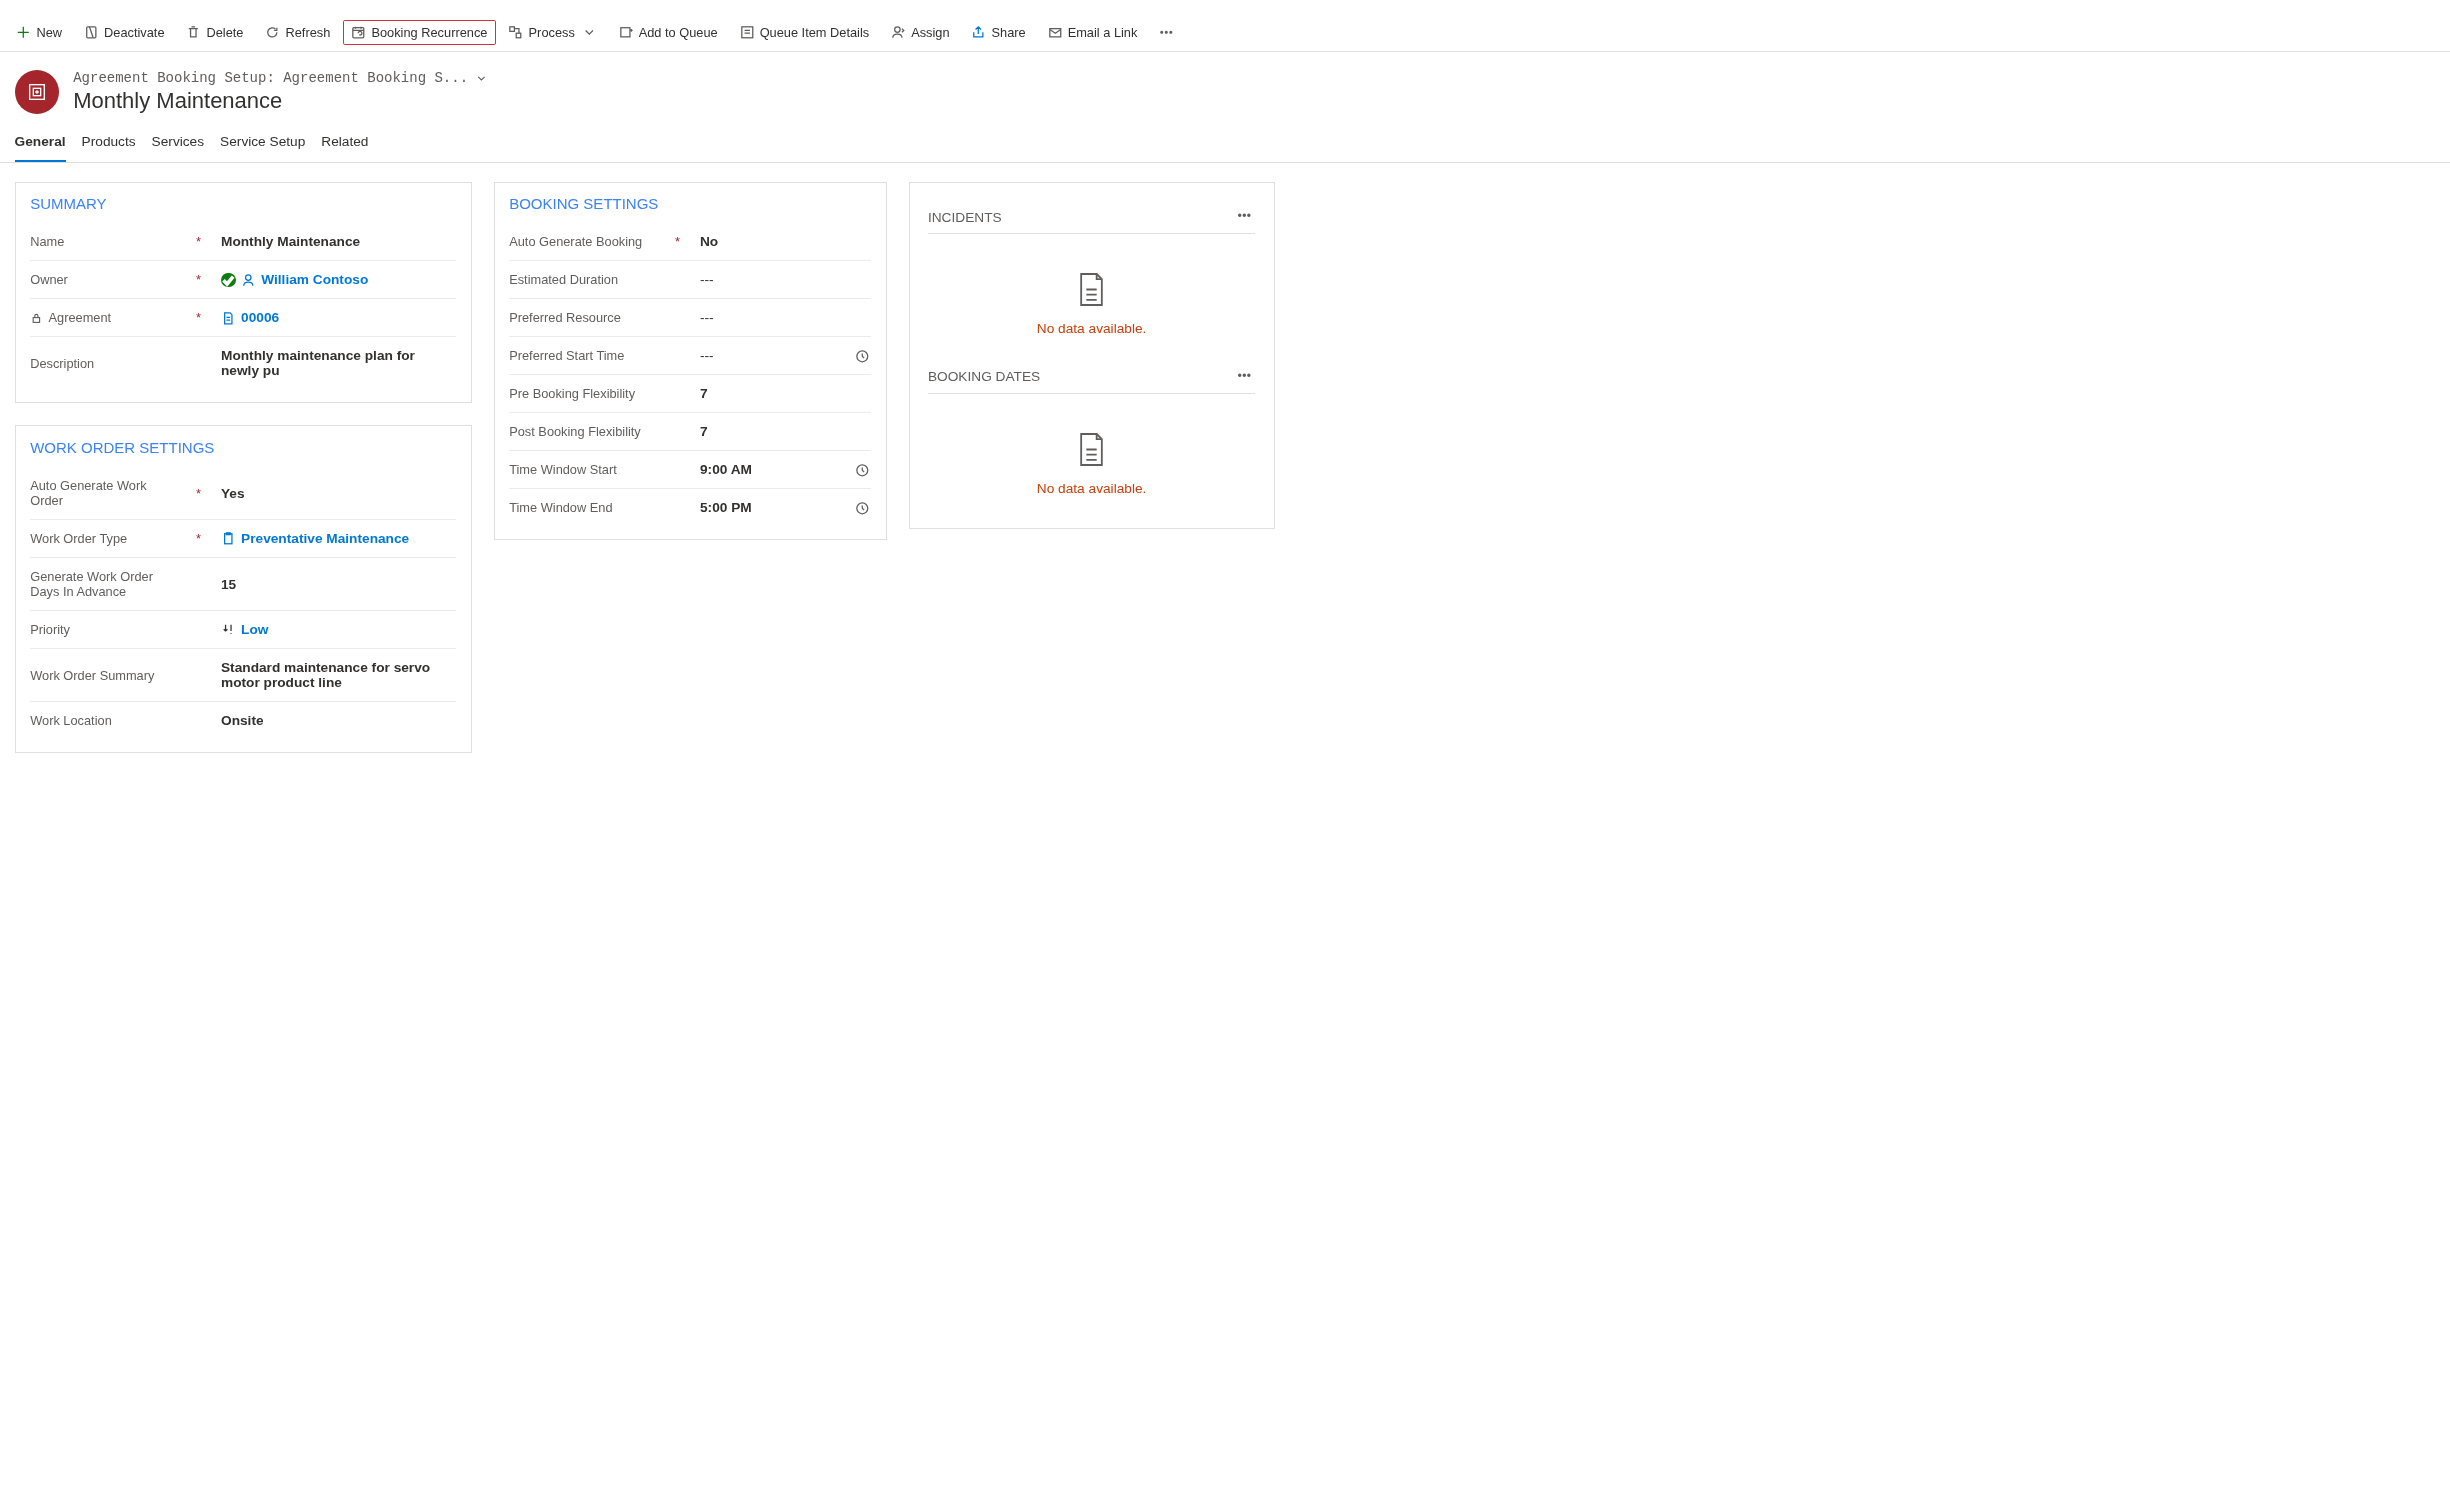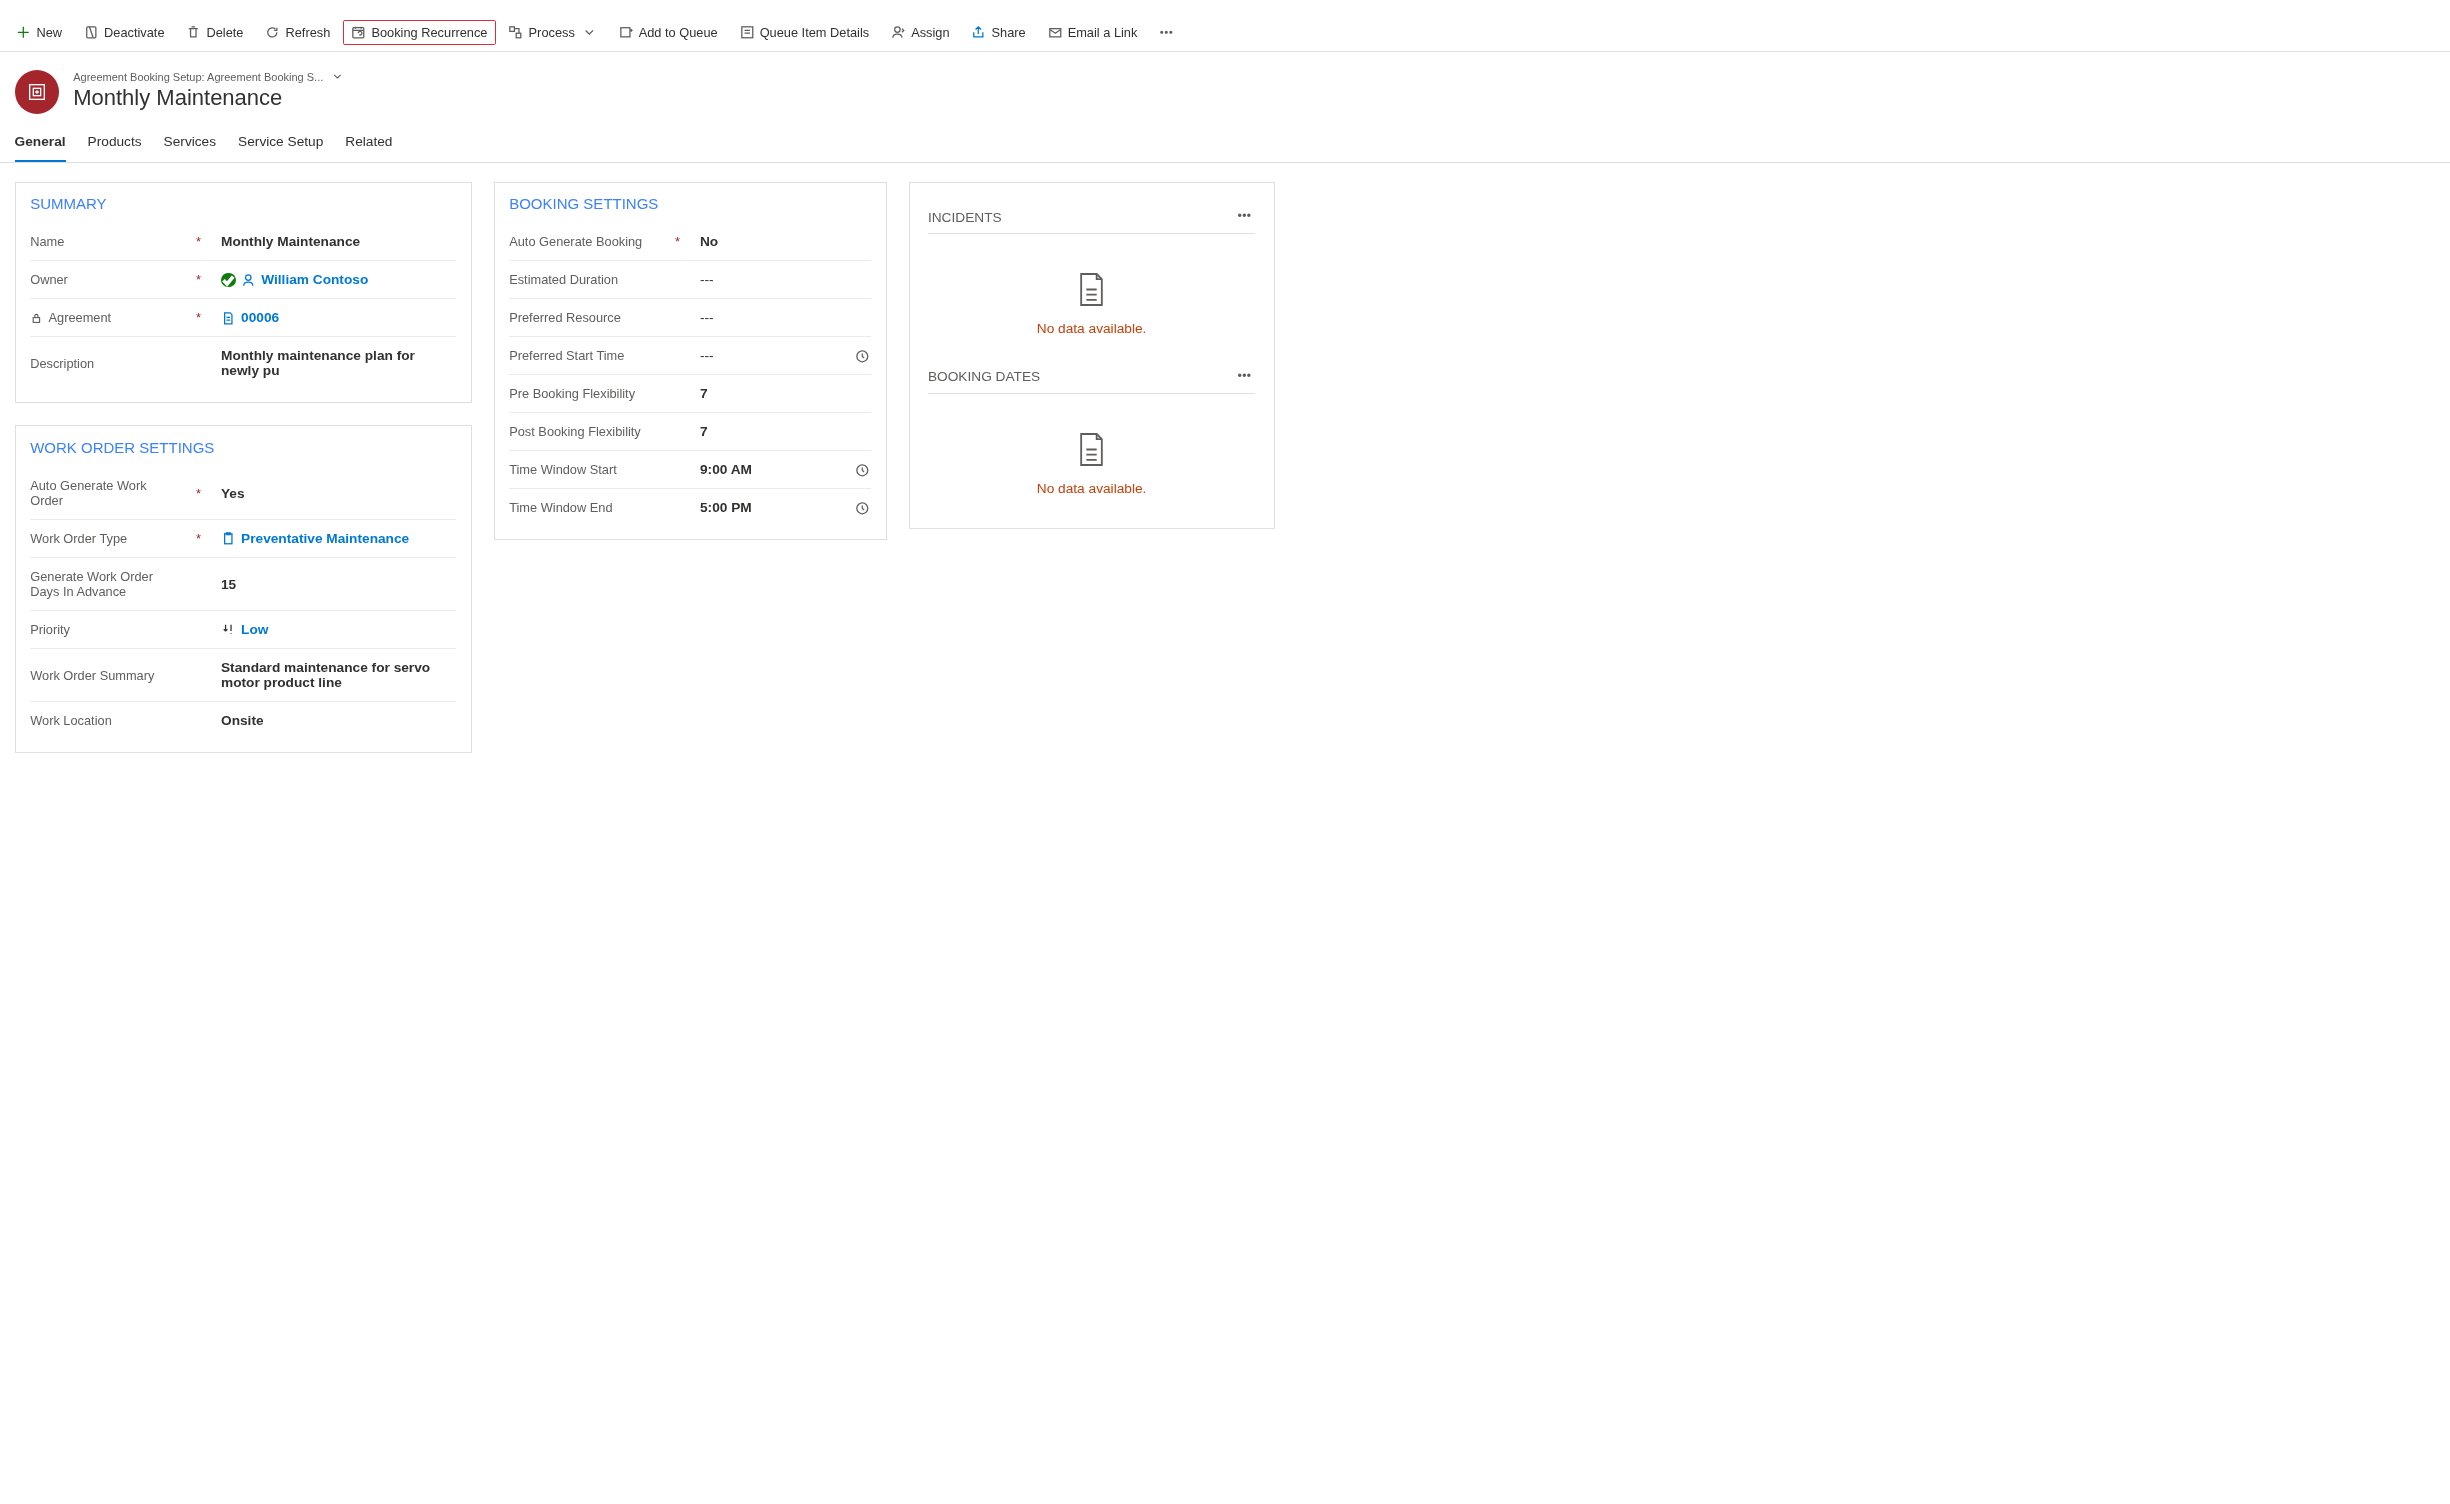--- a/index.html
+++ b/index.html
@@ -10,25 +10,25 @@
 .cmd-item { display: inline-flex; align-items: center; gap: 5.5px; padding: 5.5px 9.1px; cursor: pointer; border-radius: 1.8px; font-size: 12.8px; color: #323130; margin-top: 14px; }
 .cmd-item svg { width: 14.6px; height: 14.6px; }
 .cmd-item.highlighted { border: 1.8px solid #d13438; padding: 3.7px 7.3px; }
 .cmd-chevron { margin-left: 1.8px; }
 
 
 .header { display: flex; align-items: flex-start; gap: 14.6px; padding: 18.3px 14.6px 9.1px 14.6px; }
 .entity-icon { width: 44px; height: 44px; border-radius: 50%; background: #a4262c; display: flex; align-items: center; justify-content: center; }
 .entity-icon svg { width: 22px; height: 22px; fill: #fff; }
 .header-titles { display: flex; flex-direction: column; gap: 1.8px; }
-.breadcrumb-row { display: flex; align-items: center; gap: 7.3px; color: #605e5c; font-size: 11px; }
+.breadcrumb-row { display: flex; align-items: center; gap: 7.3px; color: #605e5c; font-size: 14px; font-family: Liberation Mono, monospace; }
 .page-title { font-size: 22px; font-weight: 400; color: #323130; }
 
 
-.tab-bar { display: flex; gap: 22px; padding: 0 14.6px; border-bottom: 0.9px solid #e1dfdd; }
+.tab-bar { display: flex; gap: 16px; padding: 0 14.6px; border-bottom: 0.9px solid #e1dfdd; }
 .tab { padding: 11px 0; cursor: pointer; font-size: 13.7px; color: #323130; border-bottom: 2.7px solid transparent; }
 .tab.active { font-weight: 600; border-bottom-color: #0078d4; }
 
 
 .main { display: flex; gap: 22px; padding: 18.3px 14.6px; }
 .col { display: flex; flex-direction: column; gap: 22px; }
 .col-1 { flex: 0 0 457px; }
 .col-2 { flex: 0 0 393px; }
 .col-3 { flex: 0 0 366px; }
 

